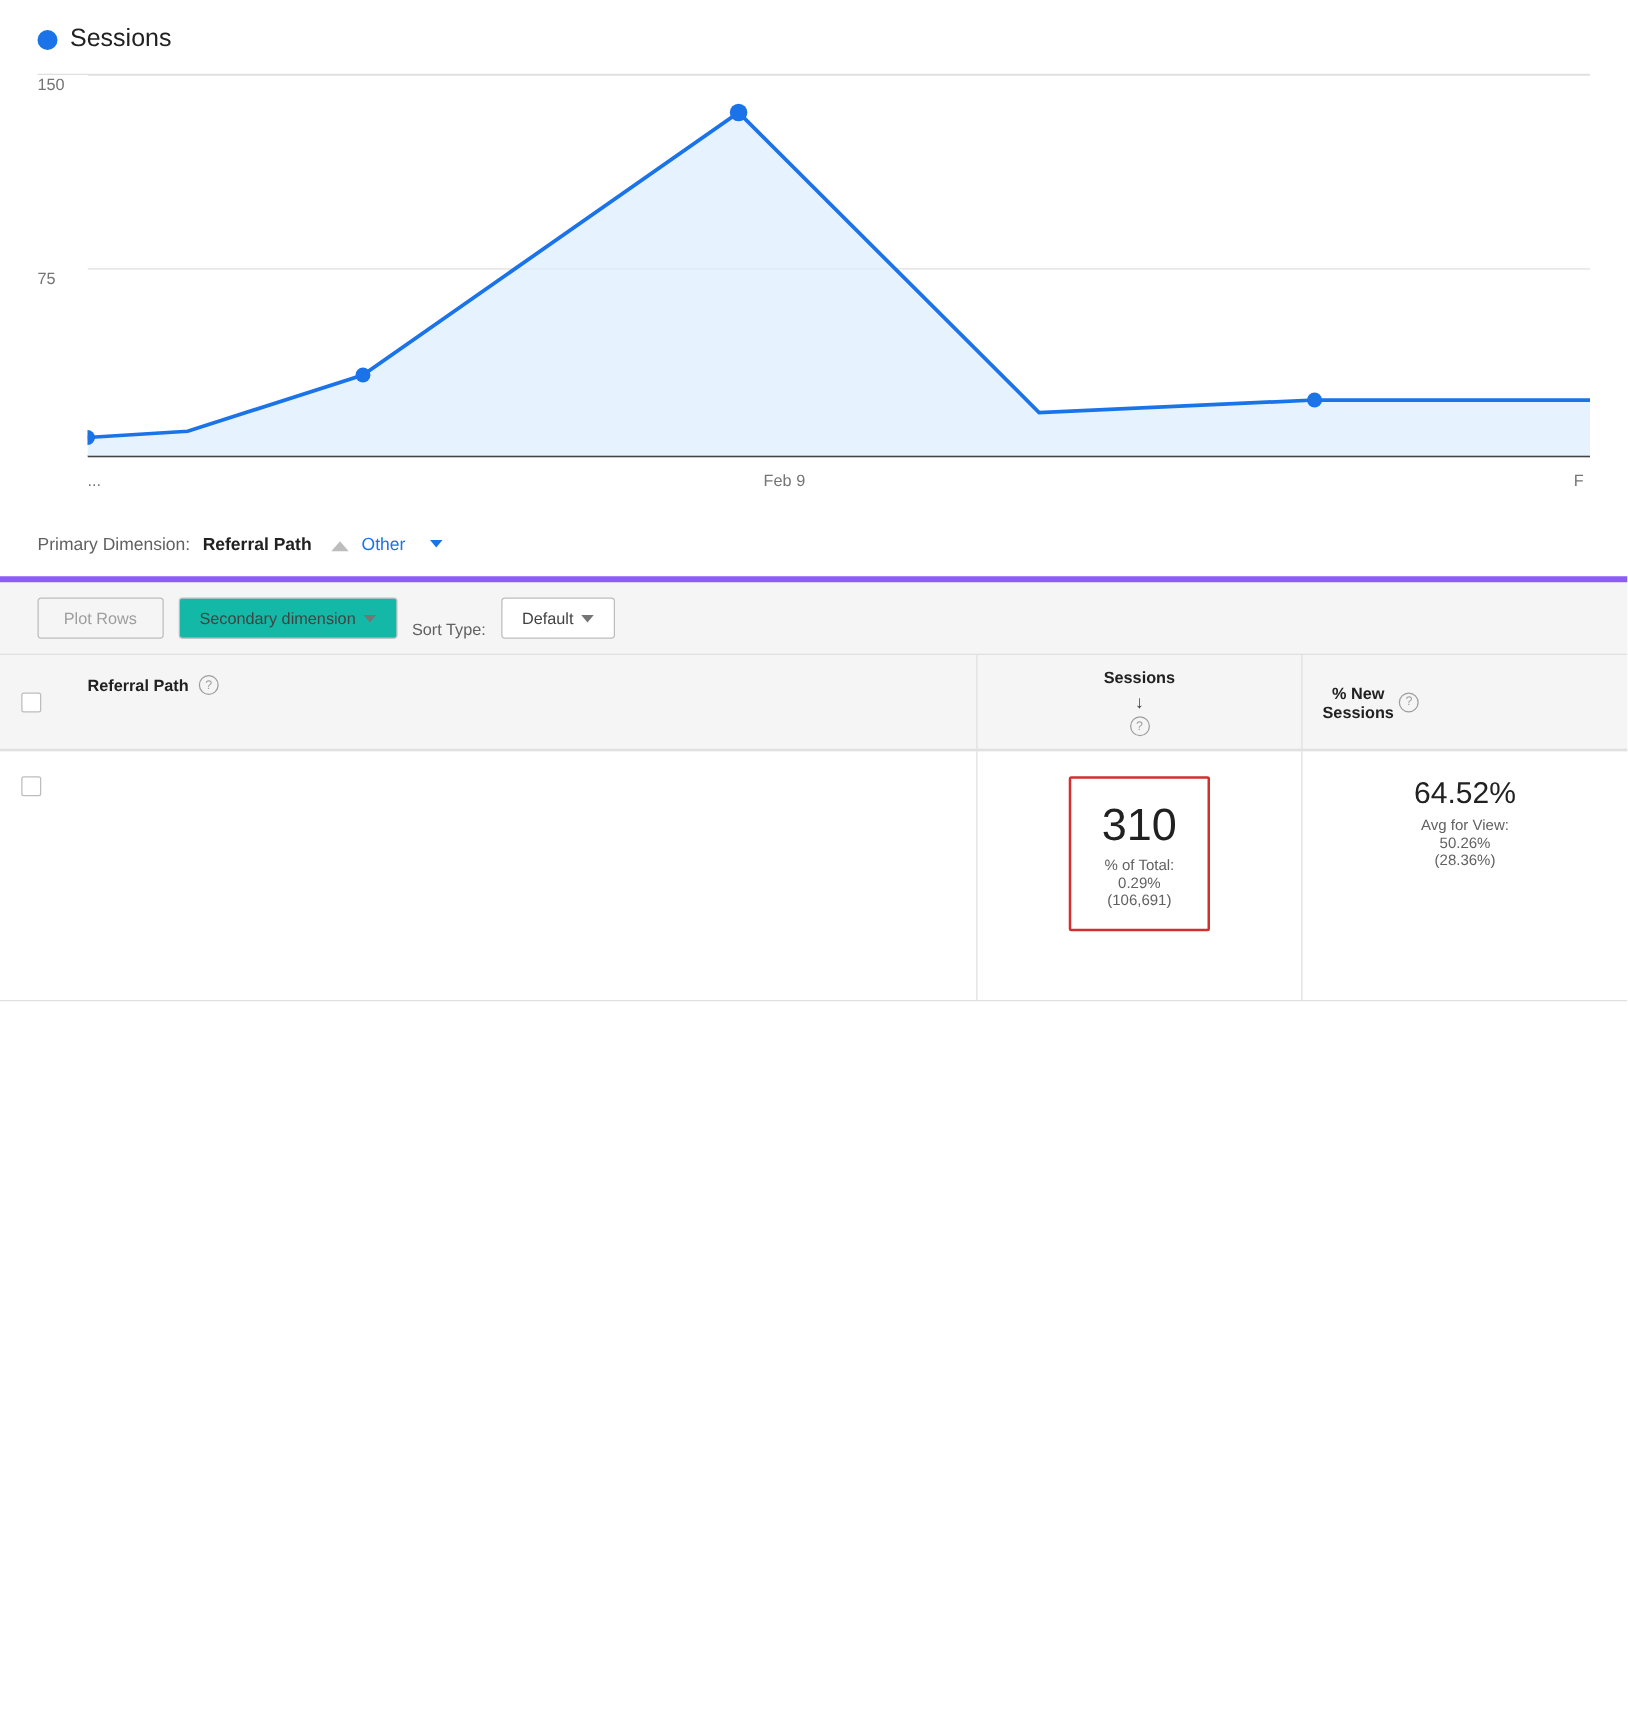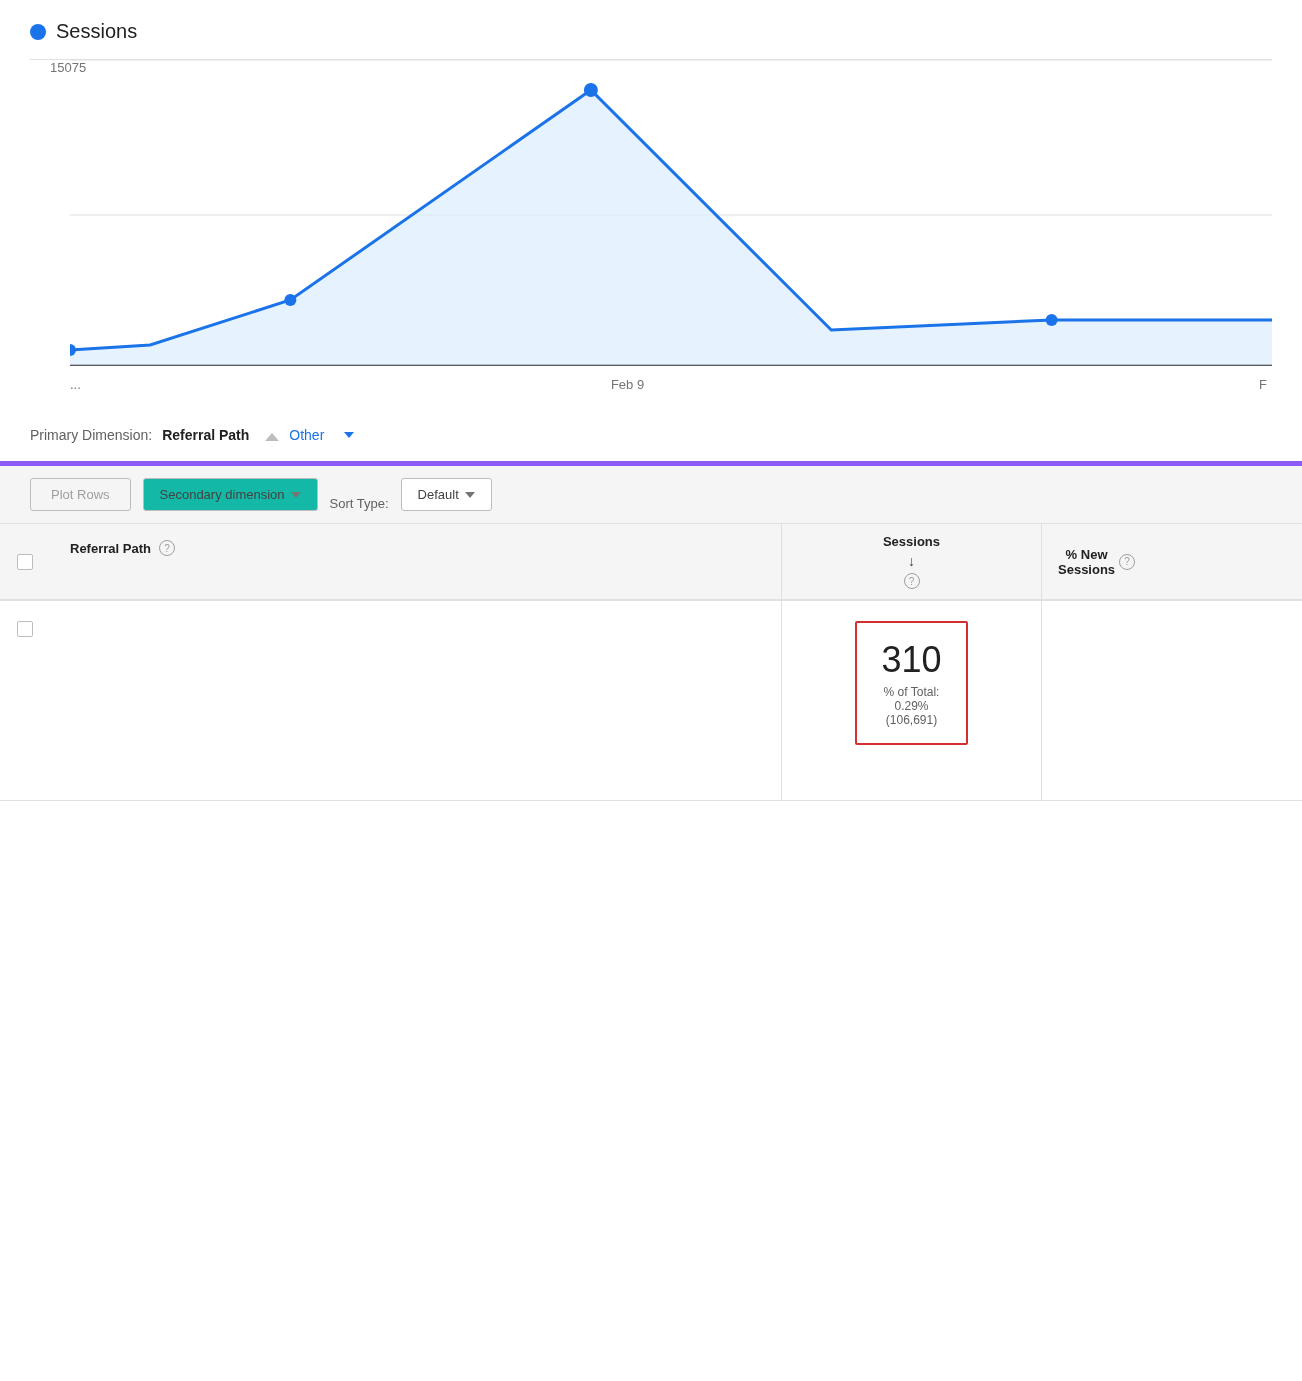--- a/index.html
+++ b/index.html
@@ -39,23 +39,23 @@
       width: 100%;
       height: 340px;
       border-top: 1px solid #e0e0e0;
     }
     .chart-y-labels {
       position: absolute;
       left: 0;
       top: 0;
       height: 100%;
       display: flex;
+      flex-direction: column;
       justify-content: space-between;
       padding: 0 0 30px 0;
-      margin-left: 20px;
     }
     .y-label {
       font-size: 13px;
       color: #757575;
     }
     .x-labels {
       position: absolute;
       left: 40px;
       right: 0;
       bottom: 0;
@@ -445,16 +445,24 @@
         <div class="sessions-cell">
           <div class="sessions-value">310</div>
           <div class="sessions-pct-total">
             <span>% of Total:</span><br>
             <span>0.29%</span><br>
             <span>(106,691)</span>
           </div>
         </div>
       </div>
 
+      <div class="body-col-new-sessions">
+        <div class="new-sessions-value">64.52%</div>
+        <div class="new-sessions-sub">
+          <span>Avg for View:</span><br>
+          <span>50.26%</span><br>
+          <span>(28.36%)</span>
+        </div>
+      </div>
     </div>
   </div>
 
 </div>
 
 </body></html>

